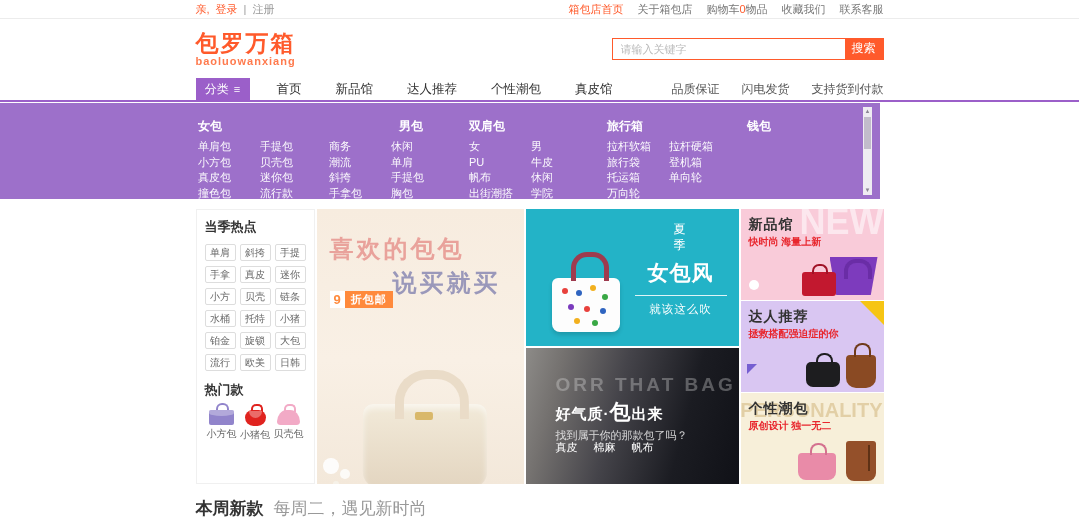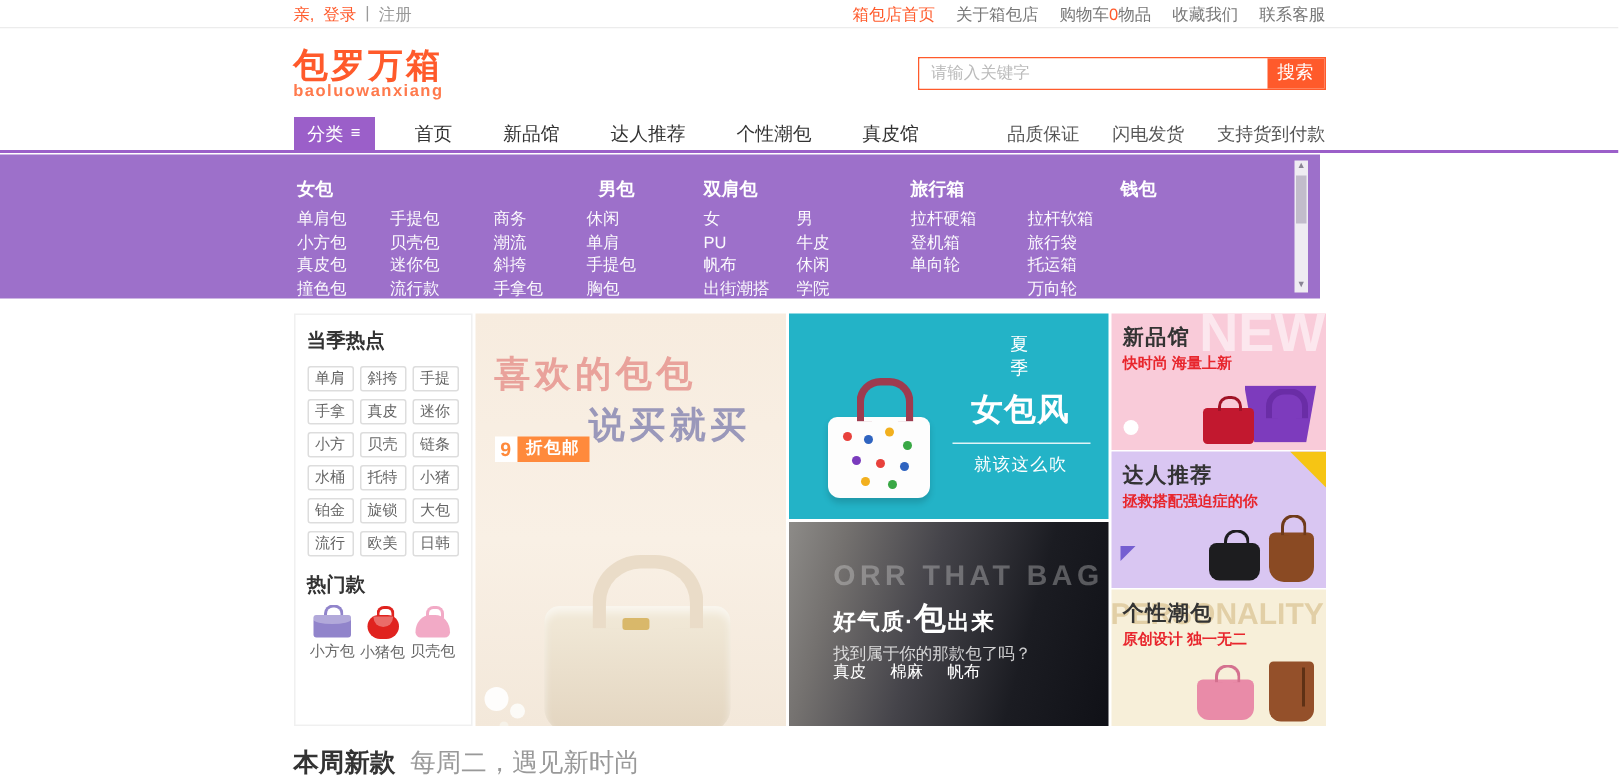--- a/index.html
+++ b/index.html
@@ -301,30 +301,30 @@
           <span class="mm-item">牛皮</span>
           <span class="mm-item">休闲</span>
           <span class="mm-item">学院</span>
           <span class="mm-item">邮差包</span>
         </div>
       </div>
     </div>
     <div class="mm-group mm-g3">
       <div class="mm-title">旅行箱</div>
       <div class="mm-cols">
+        <div class="mm-col">
+          <span class="mm-item">拉杆软箱</span>
+          <span class="mm-item">旅行袋</span>
+          <span class="mm-item">托运箱</span>
+          <span class="mm-item">万向轮</span>
+        </div>
         <div class="mm-col" style="width:78px">
           <span class="mm-item">拉杆硬箱</span>
           <span class="mm-item">登机箱</span>
           <span class="mm-item">单向轮</span>
-        </div>
-        <div class="mm-col">
-          <span class="mm-item">拉杆软箱</span>
-          <span class="mm-item">旅行袋</span>
-          <span class="mm-item">托运箱</span>
-          <span class="mm-item">万向轮</span>
         </div>
       </div>
     </div>
     <div class="mm-group mm-g4">
       <div class="mm-title">钱包</div>
     </div>
   </div>
   <div class="mm-scroll">
     <span class="arr up">▲</span>
     <div class="mm-thumb"></div>

